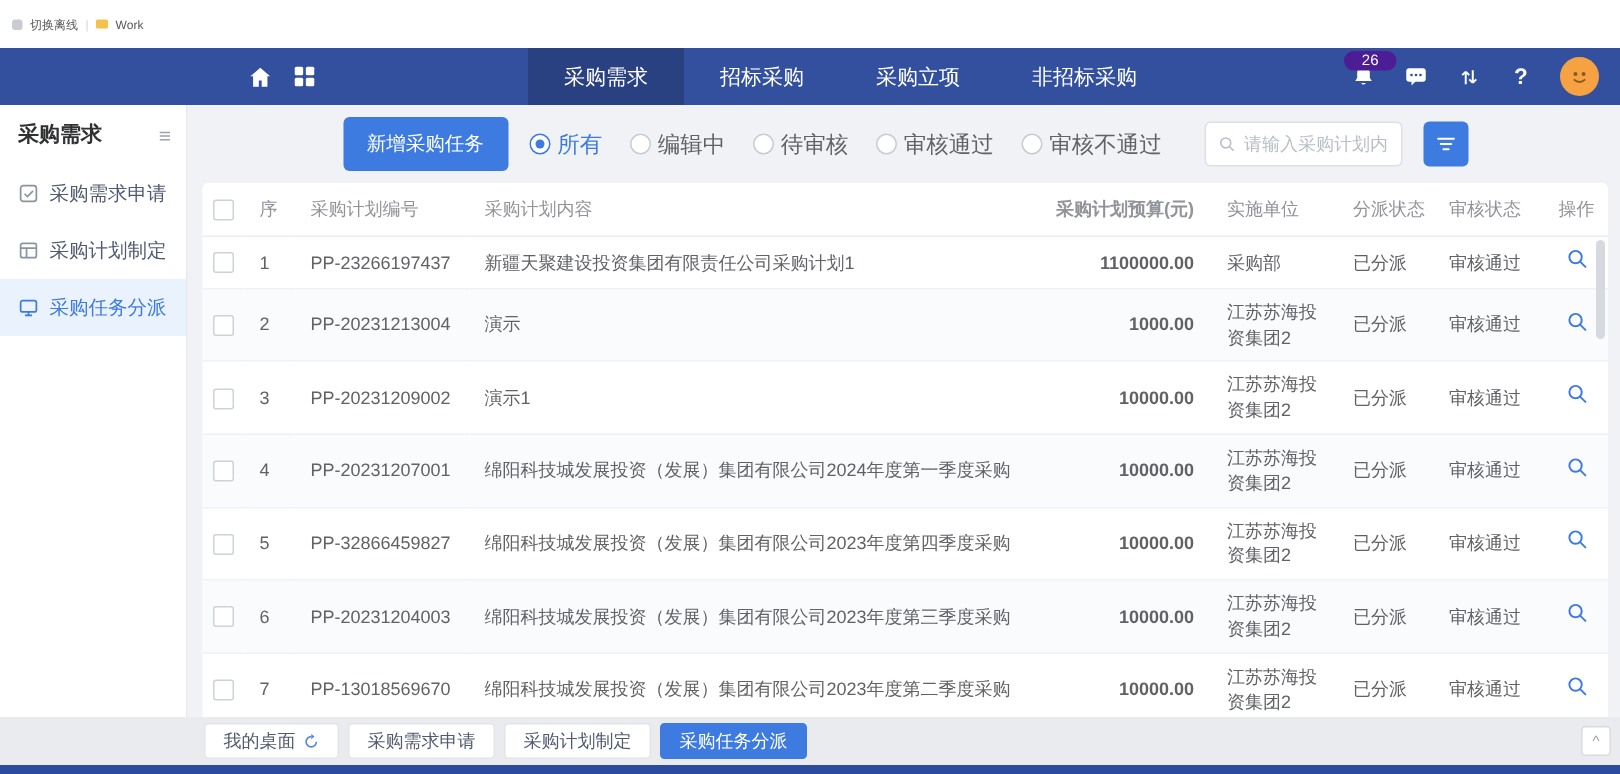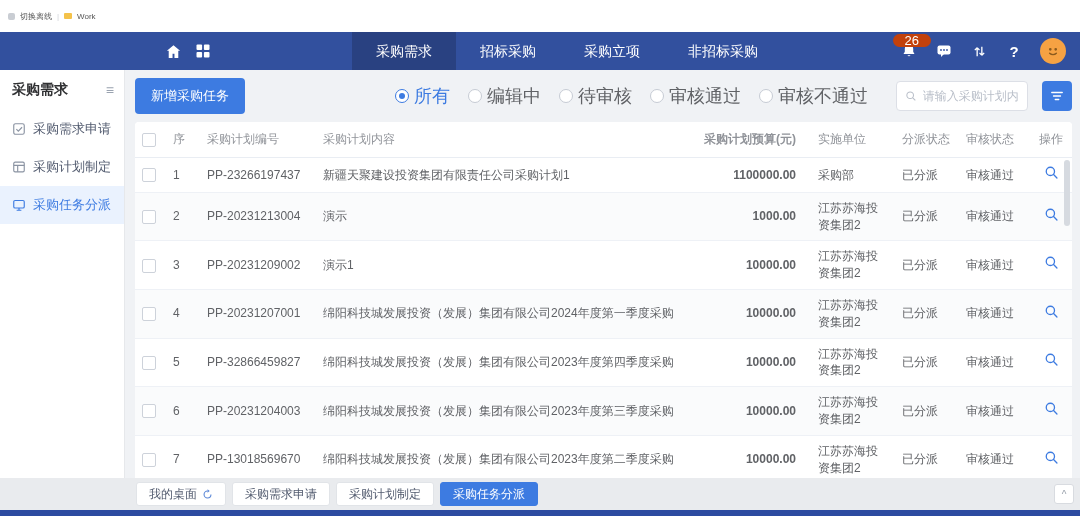--- a/index.html
+++ b/index.html
@@ -19,44 +19,44 @@
   .hdr { height:38px; flex:0 0 auto; background:#32509e; color:#fff;
     display:flex; align-items:center; padding:0 14px; }
   .hdr-title { font-size:15px; font-weight:bold; letter-spacing:0.5px; white-space:nowrap; }
   .sp-a { width:150px; } .sp-b { width:128px; }
   .hdr-ic { width:18px; height:18px; display:flex; align-items:center; justify-content:center; cursor:pointer; margin-right:12px; }
   .nav { display:flex; height:38px; }
   .nav-item { padding:0 24px; line-height:38px; font-size:14px; cursor:pointer; white-space:nowrap; }
   .nav-item.active { background:rgba(0,0,0,0.18); }
   .hdr-right { margin-left:auto; display:flex; align-items:center; gap:17px; }
   .hic { position:relative; width:18px; height:18px; display:flex; align-items:center; justify-content:center; cursor:pointer; }
-  .badge { position:absolute; top:-8px; right:-13px; background:#c2410c; color:#fff;
-    font-size:13px; height:13px; line-height:13px; padding:0 12px; border-radius:8px; }
+  .badge { position:absolute; top:-8px; right:-13px; background:#4c1d95; color:#fff;
+    font-size:10px; height:13px; line-height:13px; padding:0 12px; border-radius:8px; }
   .help-q { font-size:15px; font-weight:bold; color:#fff; cursor:pointer; }
   .avatar { width:26px; height:26px; border-radius:50%; background:#f6a243;
     display:flex; align-items:center; justify-content:center; cursor:pointer; }
   
   .body-row { flex:1; display:flex; min-height:0; }
   aside { width:125px; flex:0 0 125px; background:#fff; border-right:1px solid #e6e8eb;
     display:flex; flex-direction:column; }
   .side-head { height:40px; display:flex; align-items:center; justify-content:space-between;
     padding:0 10px 0 12px; font-size:14px; font-weight:bold; color:#303133; }
   .hamburger { color:#9aa3b0; font-size:14px; cursor:pointer; }
   .side-item { height:38px; display:flex; align-items:center; gap:7px; padding:0 12px;
     font-size:13px; color:#515a6e; cursor:pointer; white-space:nowrap; }
   .side-item svg { flex:0 0 auto; color:#8a93a2; }
   .side-item.active { color:#3d7be1; background:#eaf2fe; }
   .side-item.active svg { color:#3d7be1; }
-  main { flex:1; min-width:0; display:flex; flex-direction:column; padding:8px 8px 0 10px; }
+  main { flex:1; min-width:0; display:flex; flex-direction:column; padding:8px 8px 0 10px;align-items:center; }
   
   .toolbar { height:36px; flex:0 0 auto; display:flex; align-items:center; gap:14px; margin-bottom:8px; }
   .btn-primary { background:#3d7be1; color:#fff; font-size:13px; border:none; border-radius:4px;
     padding:9px 16px; cursor:pointer; font-family:inherit; white-space:nowrap; }
   .filters { display:flex; align-items:center; gap:18px; margin-left:auto; margin-right:14px;
-    font-size:18px; color:#606266; }
+    font-size:15px; color:#606266; }
   .radio { display:flex; align-items:center; gap:5px; cursor:pointer; white-space:nowrap; }
   .radio-dot { width:14px; height:14px; border:1px solid #c6cbd4; border-radius:50%; background:#fff; position:relative; }
   .radio.selected .radio-dot { border-color:#3d7be1; }
   .radio.selected .radio-dot::after { content:''; position:absolute; inset:3px; border-radius:50%; background:#3d7be1; }
   .radio.selected .radio-label { color:#3d7be1; }
   .search { display:flex; align-items:center; gap:6px; background:#fff; border:1px solid #dcdfe6;
     border-radius:4px; height:30px; padding:0 8px; width:132px; }
   .search input { border:none; outline:none; width:100%; font-size:12px; color:#333; background:transparent; font-family:inherit; }
   .search input::placeholder { color:#b8bec8; }
   .btn-adv { width:30px; height:30px; flex:0 0 30px; background:#3d7be1; border:none; border-radius:4px;

